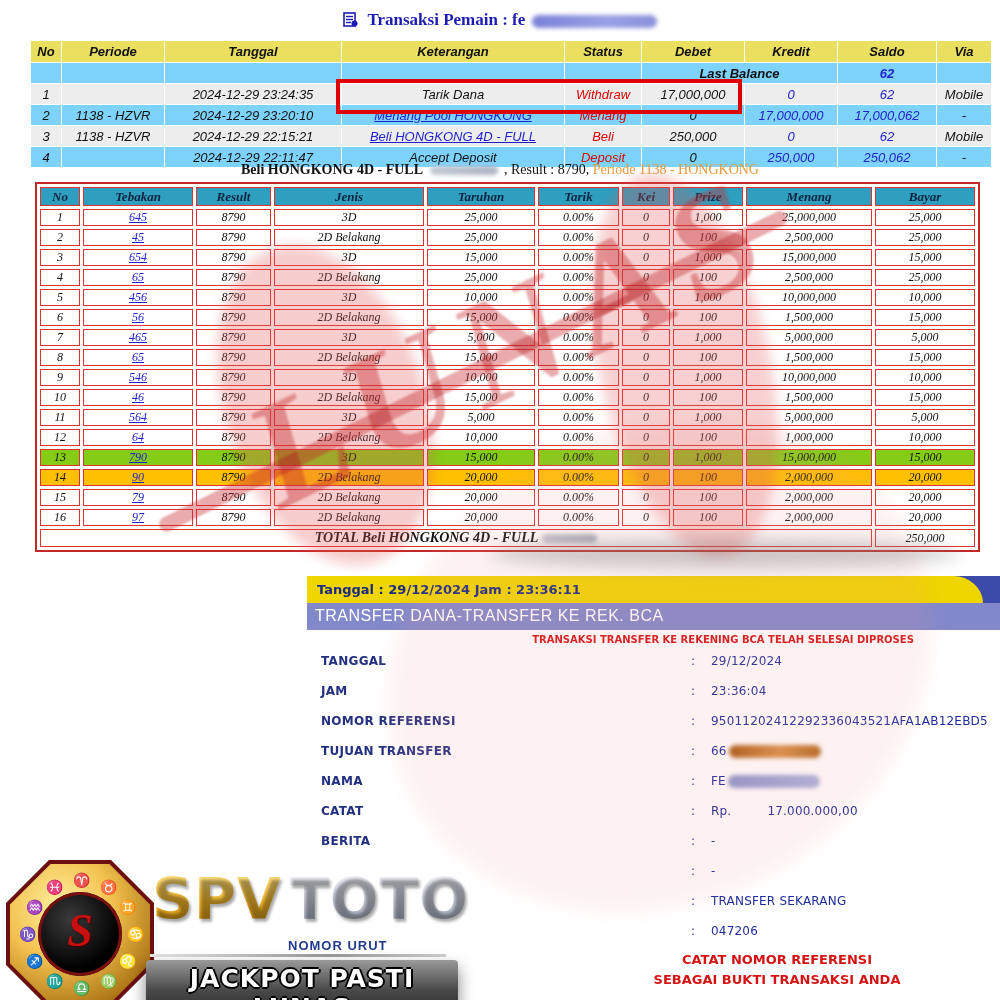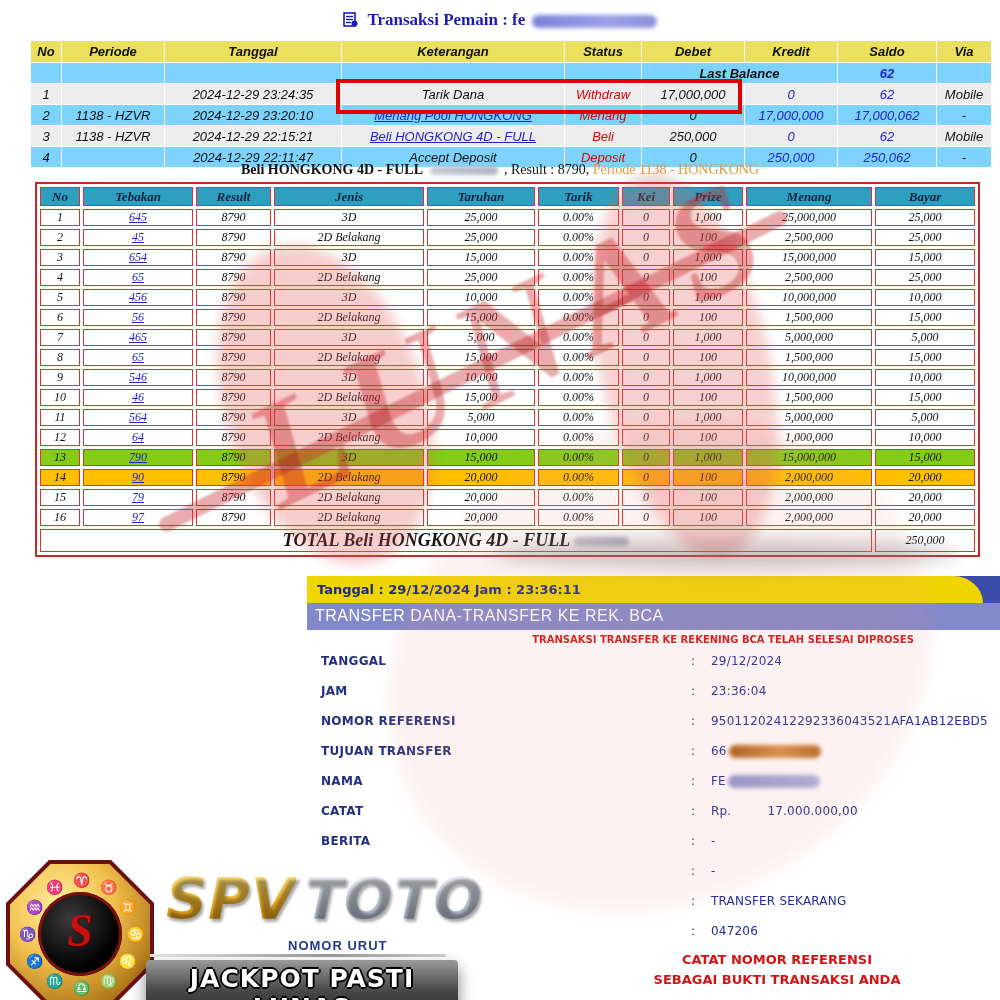--- a/index.html
+++ b/index.html
@@ -37,21 +37,21 @@
 
   
   .t2{position:absolute;left:35px;top:182px;width:930px;border-spacing:3px;background:#fff;
       border:2px solid #c62828;table-layout:fixed;font-family:"Liberation Serif",serif;}
   .t2 td{border:1px solid #e03030;height:15px;text-align:center;font-size:12px;color:#111;
          padding:0 1px;overflow:hidden;white-space:nowrap;}
   .t2 tr.hdr td{background:#2e9fbe;color:#0f2340;font-weight:bold;height:17px;font-size:13px;}
   .t2 a{color:#1f1fcc;text-decoration:underline;}
   .t2 tr.hl1 td{background:#84cc16;}
   .t2 tr.hl2 td{background:#ffc000;}
-  .t2 td.total{font-weight:bold;font-size:18px;}
+  .t2 td.total{font-weight:bold;font-size:14px;}
 
   
   .wm{position:absolute;left:0;top:0;width:1000px;height:1000px;pointer-events:none;z-index:7;}
   .wm *{position:absolute;mix-blend-mode:multiply;}
   .wm-blob-l{left:225px;top:240px;width:200px;height:330px;border-radius:50%;
     background:rgba(228,90,90,.30);transform:rotate(-18deg);filter:blur(6px);}
   .wm-blob-r{left:600px;top:170px;width:170px;height:390px;border-radius:50%;
     background:rgba(228,90,90,.28);transform:rotate(-12deg);filter:blur(6px);}
   .wm-soft{left:380px;top:430px;width:560px;height:470px;border-radius:50%;
     background:rgba(240,150,150,.13);transform:rotate(-28deg);filter:blur(10px);}
@@ -90,21 +90,21 @@
     background:radial-gradient(circle at 35% 30%,#fff0a0,#f2c14e 40%,#b07818 78%,#7a4e08);
     clip-path:polygon(29% 0,71% 0,100% 29%,100% 71%,71% 100%,29% 100%,0 71%,0 29%);}
   .zring span{position:absolute;left:63px;top:62px;width:16px;height:16px;text-align:center;
     font-size:14px;color:#991111;font-weight:bold;}
   .zcenter{position:absolute;left:28px;top:28px;width:84px;height:84px;border-radius:50%;
     background:radial-gradient(circle at 38% 32%,#3a3a3a,#000 65%);box-shadow:0 0 0 3px #7a1010 inset;}
   .zcenter span{position:absolute;left:0;top:12px;width:84px;text-align:center;
     font-family:"Liberation Serif",serif;font-style:italic;font-weight:bold;font-size:46px;color:#c81010;
     text-shadow:1px 1px 2px #400;}
   .brand{position:absolute;left:152px;top:8px;font-family:"DejaVu Sans",sans-serif;
-    font-weight:bold;font-style:italic;font-size:57px;letter-spacing:1px;white-space:nowrap;margin-left:14px;}
+    font-weight:bold;font-size:57px;letter-spacing:1px;white-space:nowrap;}
   .brand .spv{background:linear-gradient(180deg,#ffec9a,#f0b42a 55%,#b87a08);
     -webkit-background-clip:text;background-clip:text;color:transparent;text-shadow:2px 3px 3px rgba(0,0,0,.35);}
   .brand .toto{background:linear-gradient(180deg,#ffffff,#cdd2de 45%,#8e95a8);
     -webkit-background-clip:text;background-clip:text;color:transparent;margin-left:8px;
     text-shadow:2px 3px 3px rgba(0,0,0,.35);}
   .nomor-urut{position:absolute;left:288px;top:80px;font-size:13px;font-weight:bold;color:#223a8c;letter-spacing:1px;}
   .silver-line{position:absolute;left:150px;top:96px;width:296px;height:3px;
     background:linear-gradient(90deg,#e8e8e8,#9a9a9a 60%,#cfcfcf);}
   .jackpot{position:absolute;left:146px;top:102px;width:300px;padding:4px 6px;text-align:center;
     background:linear-gradient(180deg,#9a9a9a,#4a4a4a 45%,#1c1c1c);border-radius:4px;

